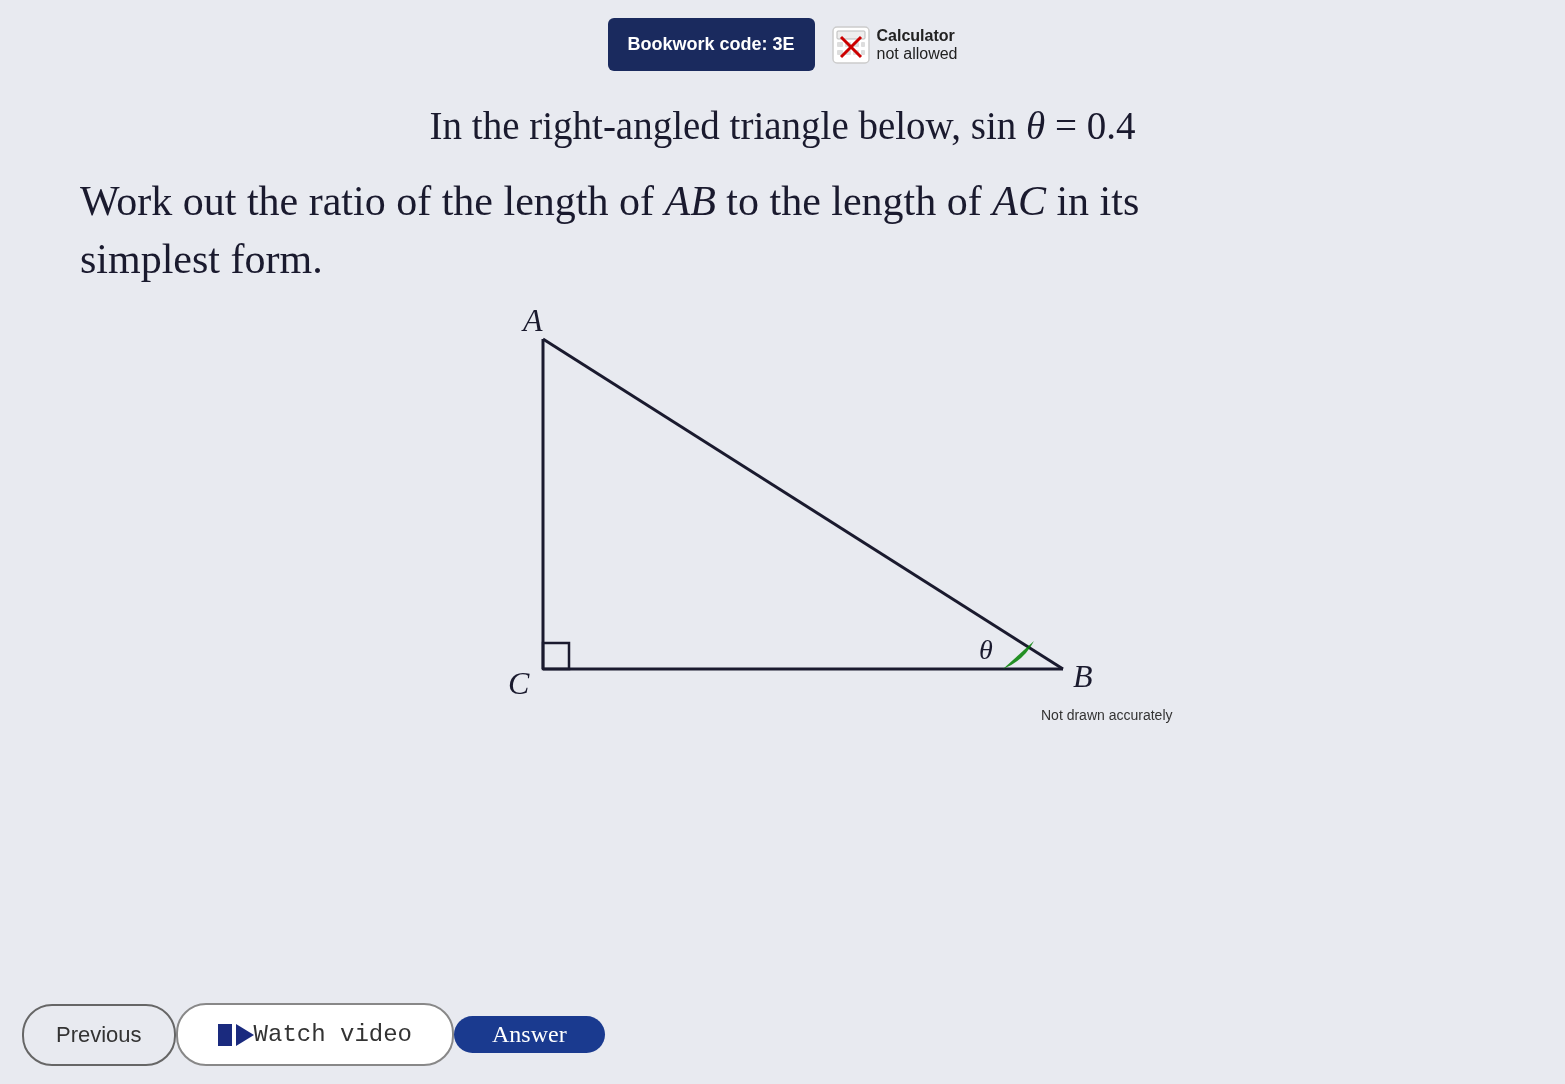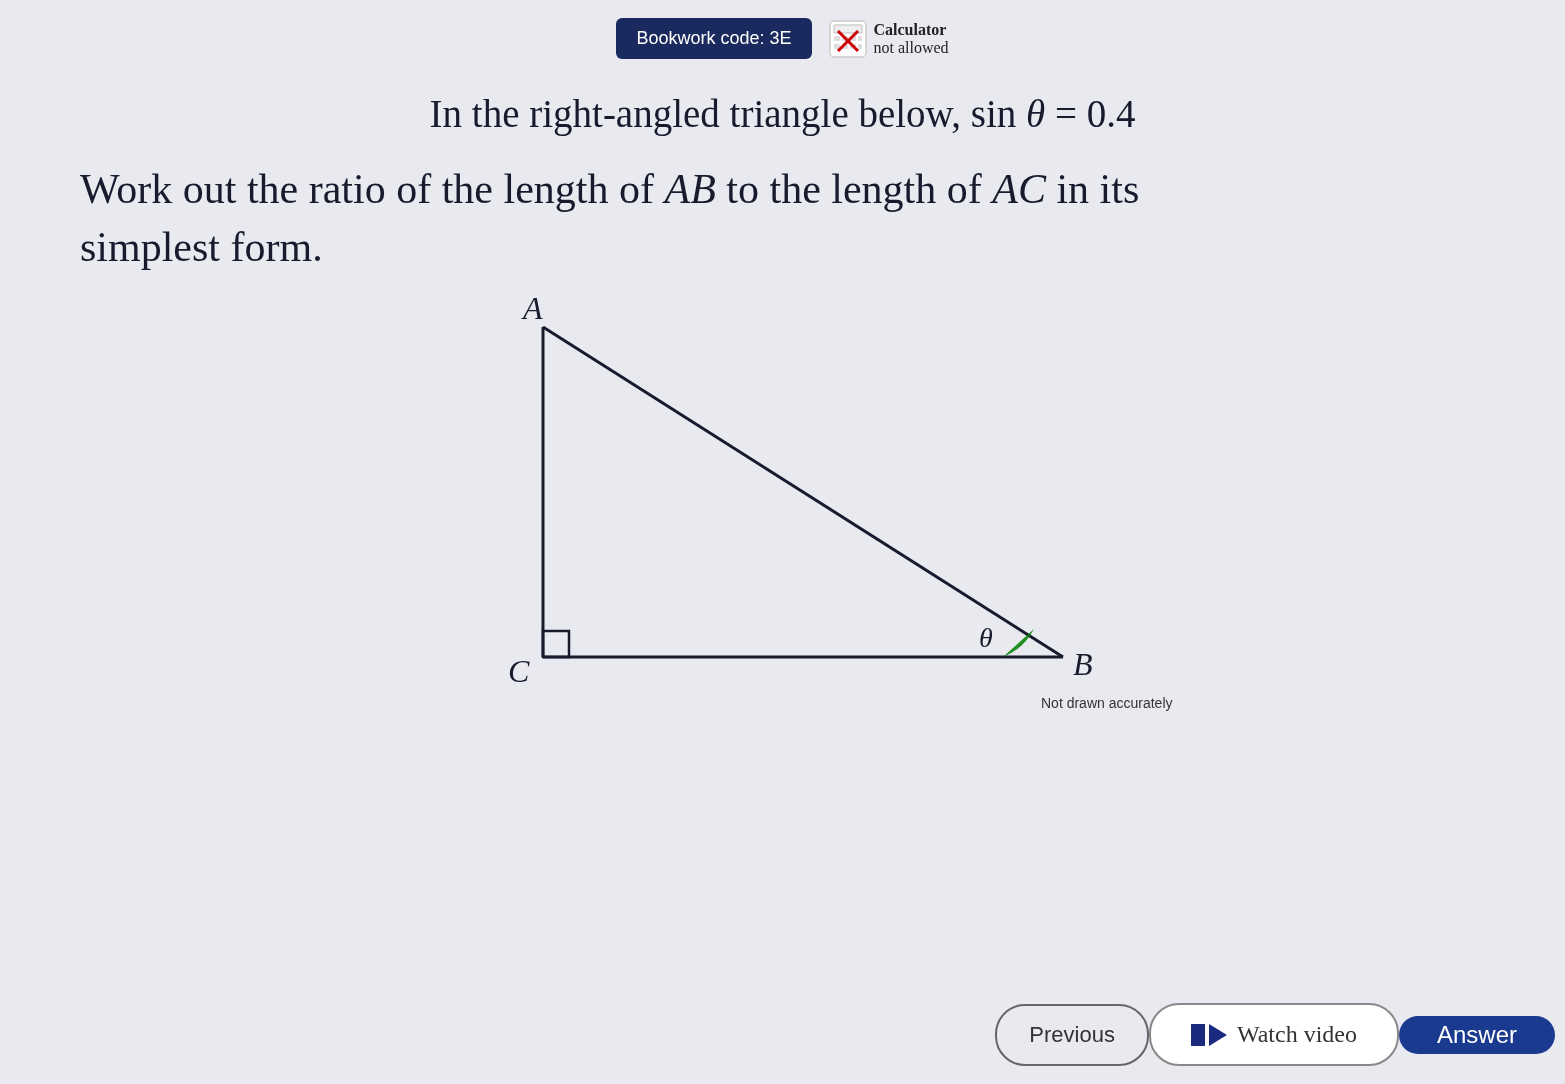--- a/index.html
+++ b/index.html
@@ -21,32 +21,32 @@
       display: flex;
       justify-content: center;
       align-items: center;
       padding: 18px 0 10px 0;
       gap: 16px;
     }
 
     .bookwork-code {
       background-color: #1a2a5e;
       color: white;
-      padding: 10px 20px;
+      padding: 16px 20px;
       border-radius: 6px;
       font-family: Arial, sans-serif;
       font-size: 18px;
-      font-weight: normal;
+      font-weight: bold;
     }
 
     .calculator-badge {
       display: flex;
       align-items: center;
       gap: 6px;
-      font-family: Liberation Serif, serif;
+      font-family: Liberation Sans, sans-serif;
       font-size: 15px;
       color: #222;
     }
 
     .question-title {
       text-align: center;
       font-size: 39px;
       color: #1a1a2e;
       font-family: 'Georgia', serif;
       padding: 20px 60px 10px 60px;
@@ -74,25 +74,25 @@
       bottom: -10px;
       right: 240px;
       font-family: Arial, sans-serif;
       font-size: 14px;
       color: #333;
     }
 
     .bottom-bar {
       position: absolute;
       bottom: 0;
-      left: 0;
+      left: 12px;
       right: 0;
       display: flex;
       align-items: center;
-      justify-content: flex-end;
+      justify-content: flex-start;
       padding: 18px 0 18px 0;
       background-color: #e8eaf0;
     }
 
     .prev-btn {
       background-color: #e8eaf0;
       border: 2.5px solid #666;
       border-radius: 30px;
       padding: 16px 32px;
       font-size: 22px;
@@ -101,35 +101,34 @@
       cursor: pointer;
       margin-left: 10px;
     }
 
     .watch-video-btn {
       background-color: white;
       border: 2.5px solid #888;
       border-radius: 30px;
       padding: 16px 40px;
       font-size: 24px;
-      font-family: Liberation Serif, serif;
+      font-family: Liberation Mono, monospace;
       color: #333;
       cursor: pointer;
       display: flex;
       align-items: center;
-      gap: 10px;
     }
 
     .answer-btn {
       background-color: #1a3a8f;
       border: none;
       border-radius: 30px;
       padding: 5px 38px;
       font-size: 24px;
-      font-family: Liberation Sans, sans-serif;
+      font-family: Liberation Serif, serif;
       color: white;
       cursor: pointer;
       margin-right: 10px;
     }
 
     .math-italic {
       font-style: italic;
     }
 
     svg text {

